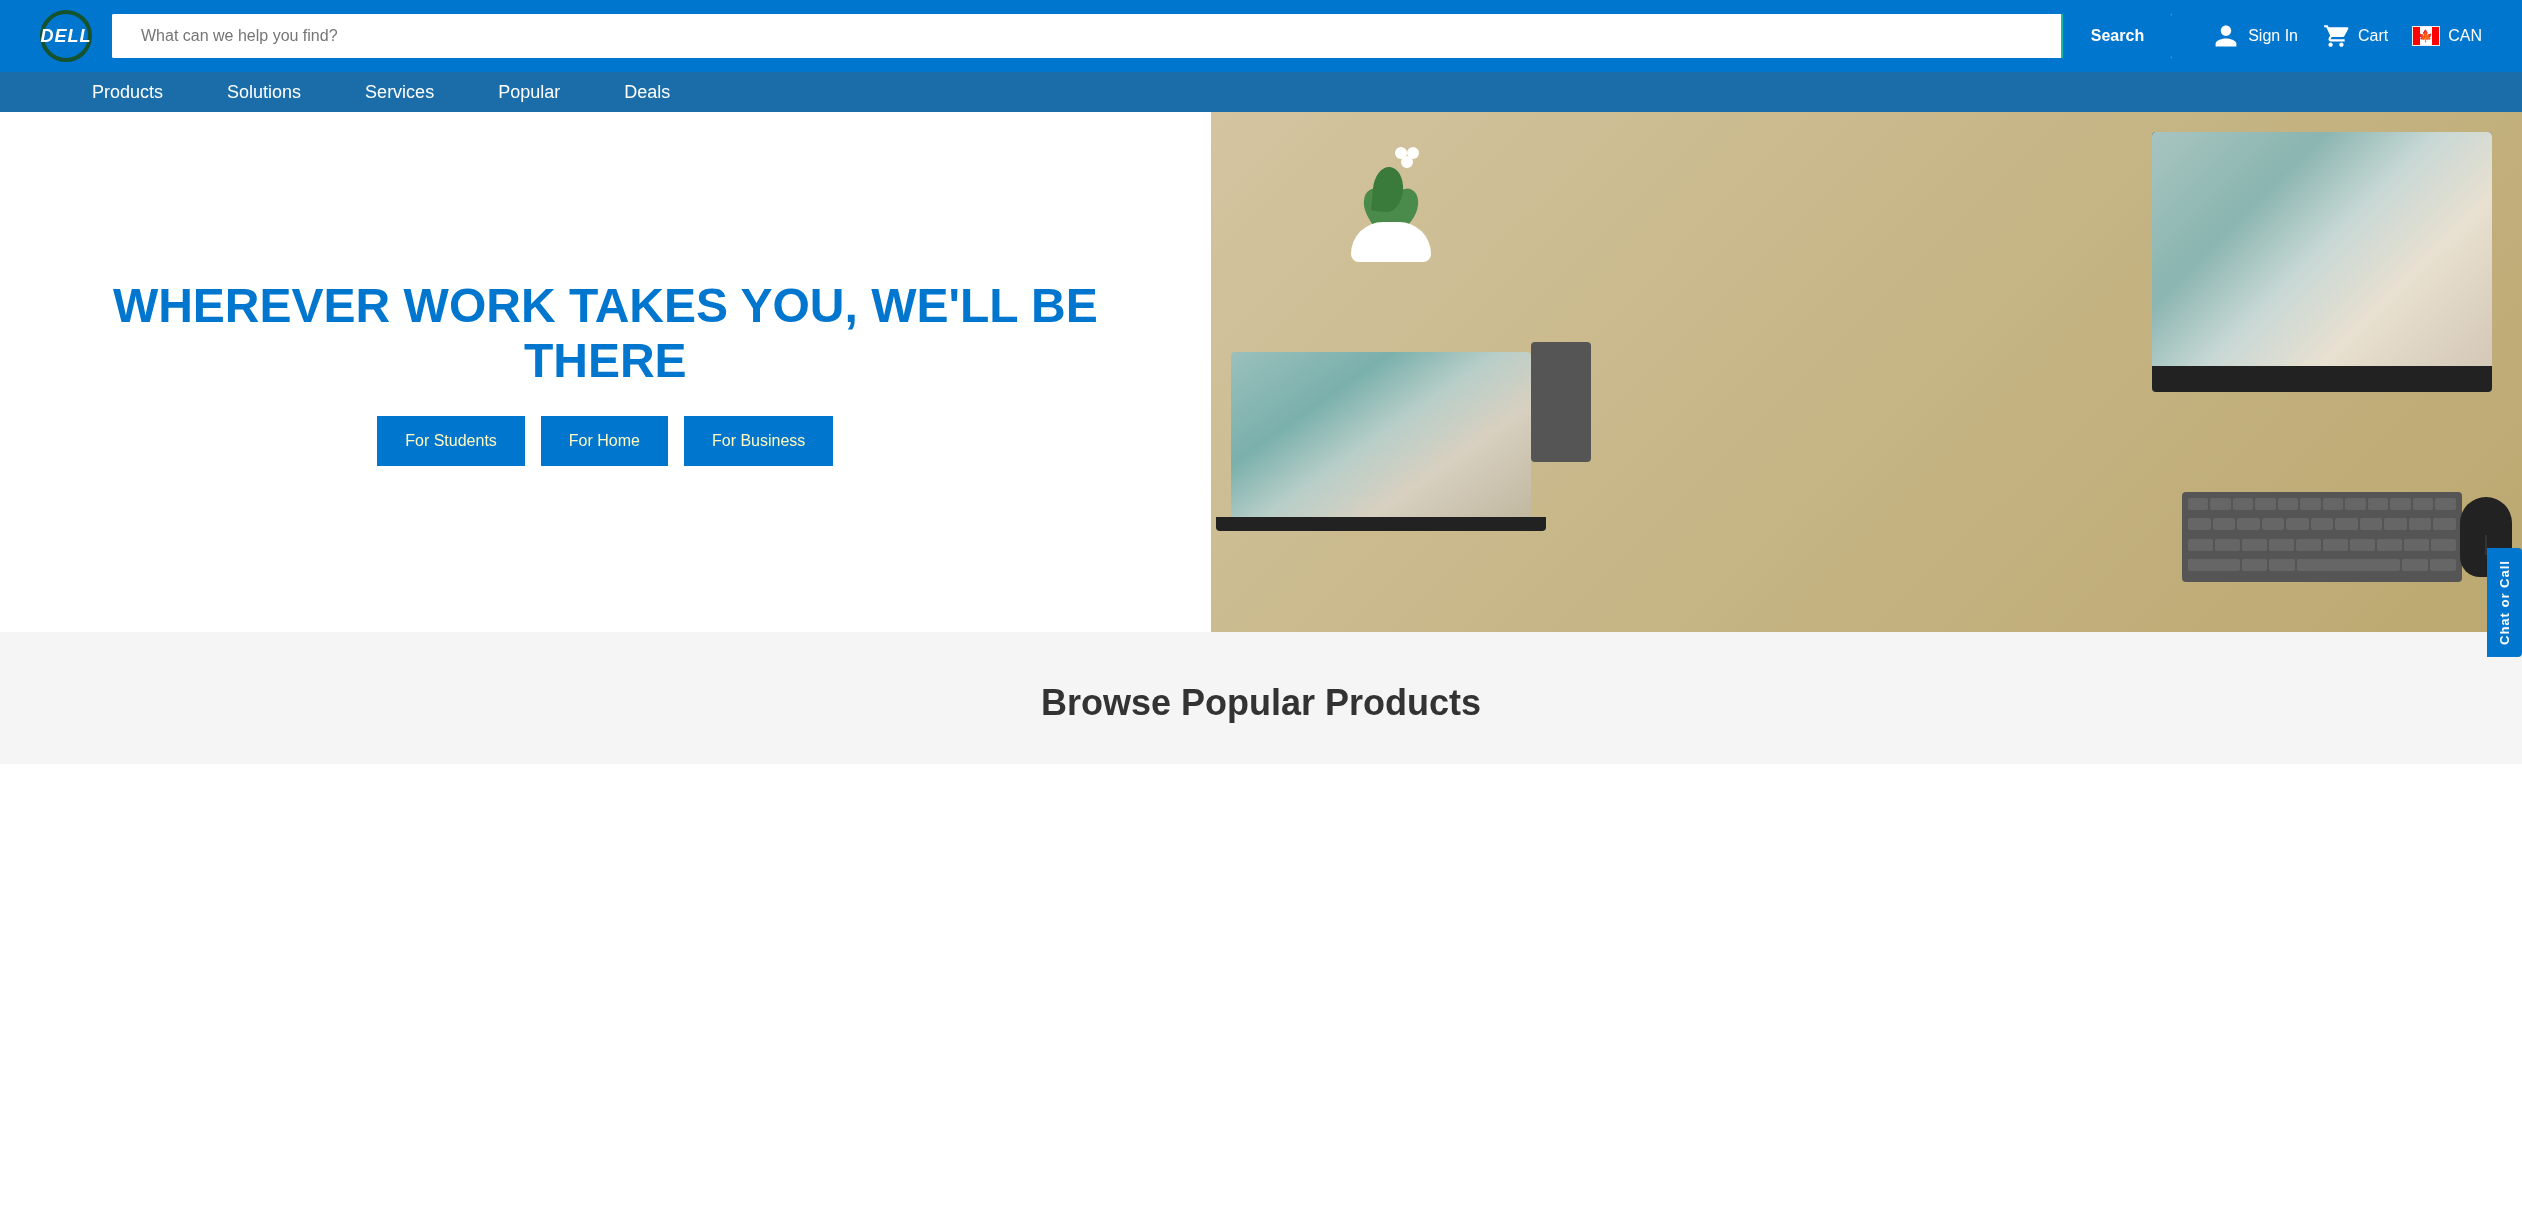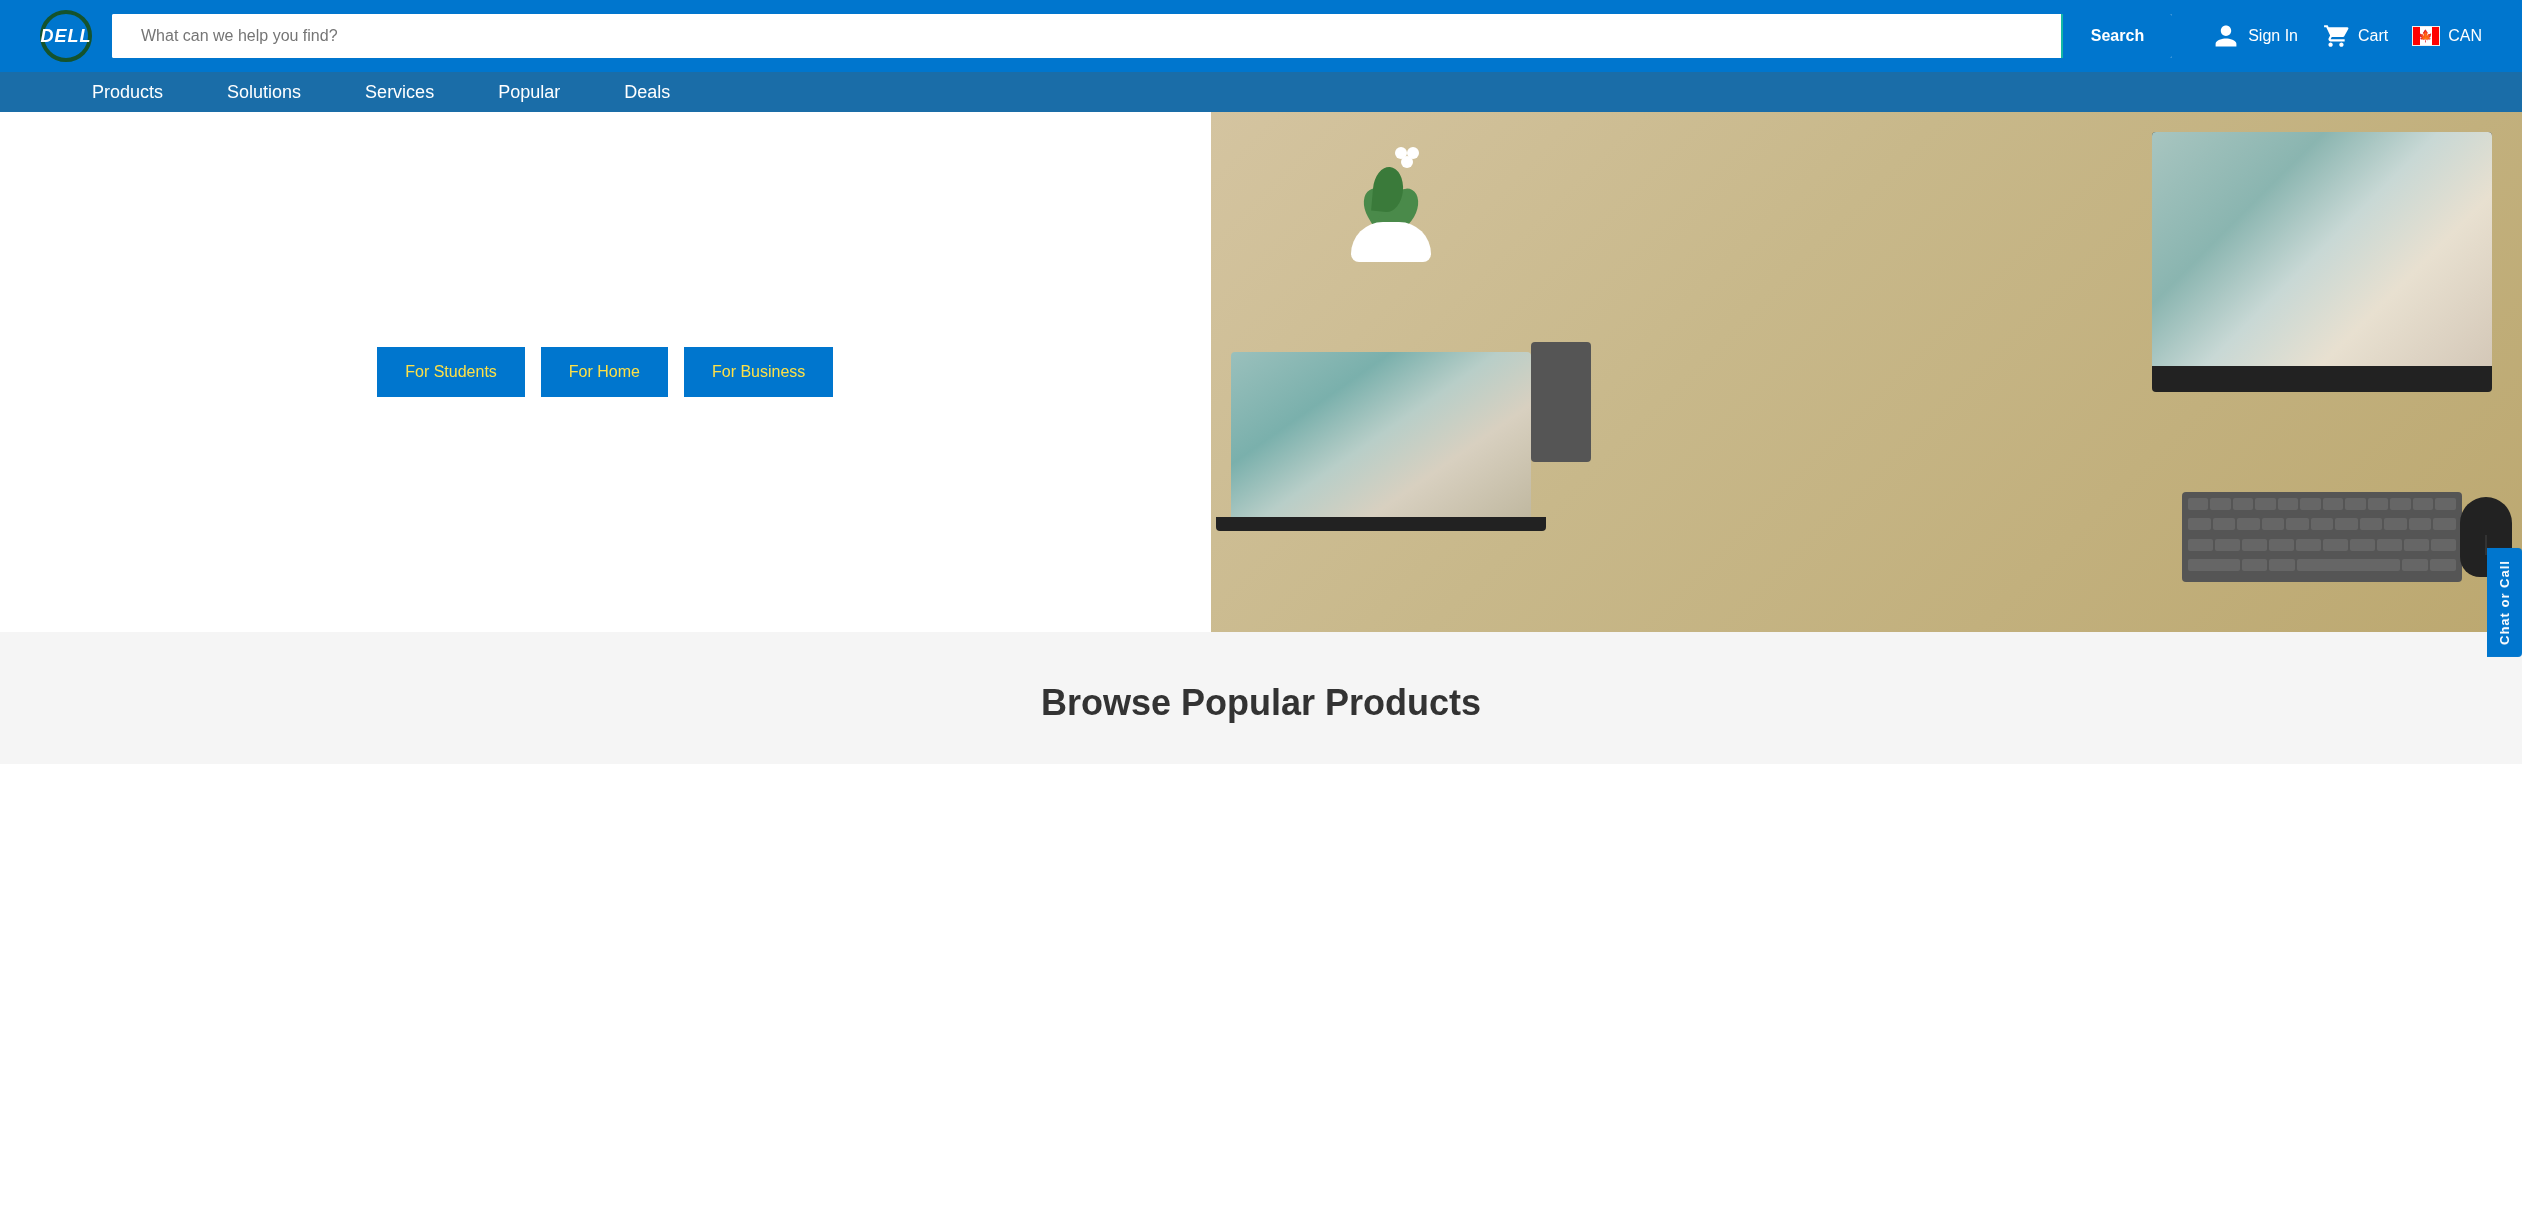--- a/index.html
+++ b/index.html
@@ -173,21 +173,21 @@
       letter-spacing: 0.3px;
       font-weight: 500;
     }
     .hero-buttons {
       display: flex;
       gap: 16px;
       justify-content: center;
     }
     .hero-button {
       background: #0076CE;
-      color: #fde047;
+      color: #fef9c3;
       border: none;
       padding: 16px 28px;
       font-size: 16px;
       cursor: pointer;
       font-weight: 500;
     }
     .hero-right {
       width: 52%;
       position: relative;
       overflow: hidden;
@@ -426,20 +426,21 @@
 <nav class="nav">
   <div class="nav-item">Products</div>
   <div class="nav-item">Solutions</div>
   <div class="nav-item">Services</div>
   <div class="nav-item">Popular</div>
   <div class="nav-item">Deals</div>
 </nav>
 
 <section class="hero">
   <div class="hero-left">
+    <h1 class="hero-headline">WHEREVER WORK TAKES YOU, WE'LL BE THERE</h1>
     <div class="hero-buttons">
       <button class="hero-button">For Students</button>
       <button class="hero-button">For Home</button>
       <button class="hero-button">For Business</button>
     </div>
   </div>
 
   <div class="hero-right">
     <div class="desk-scene">
 

